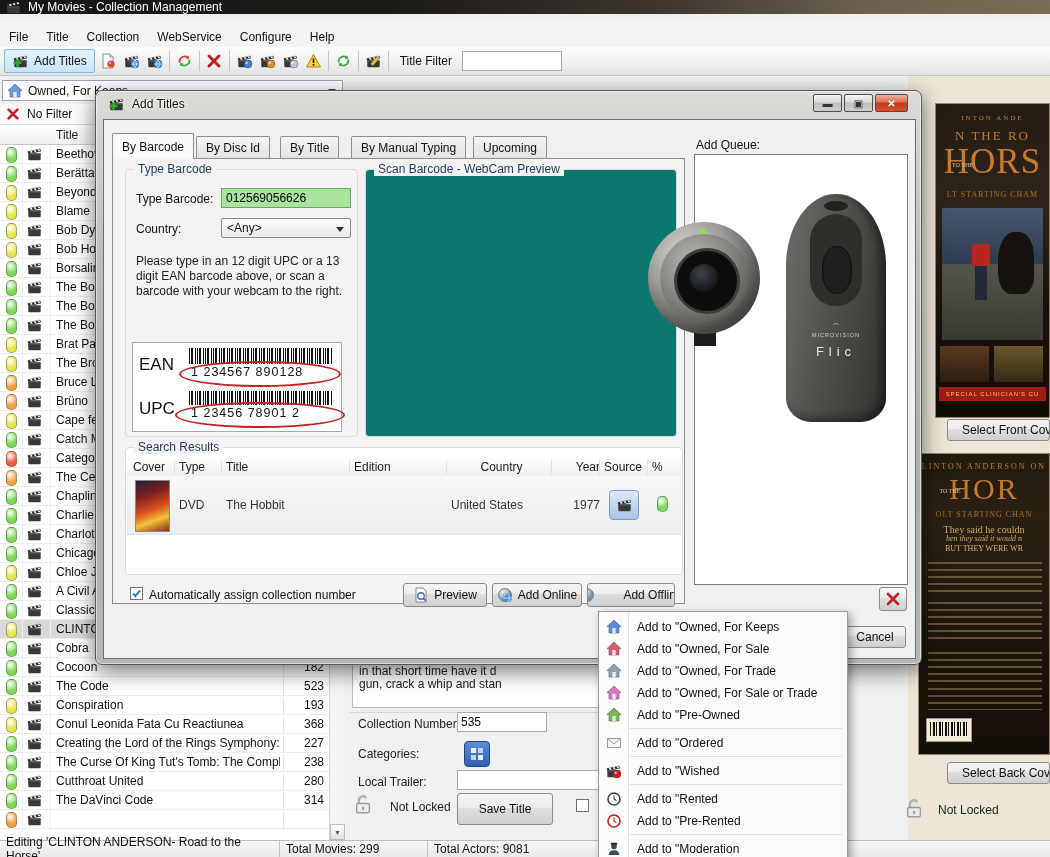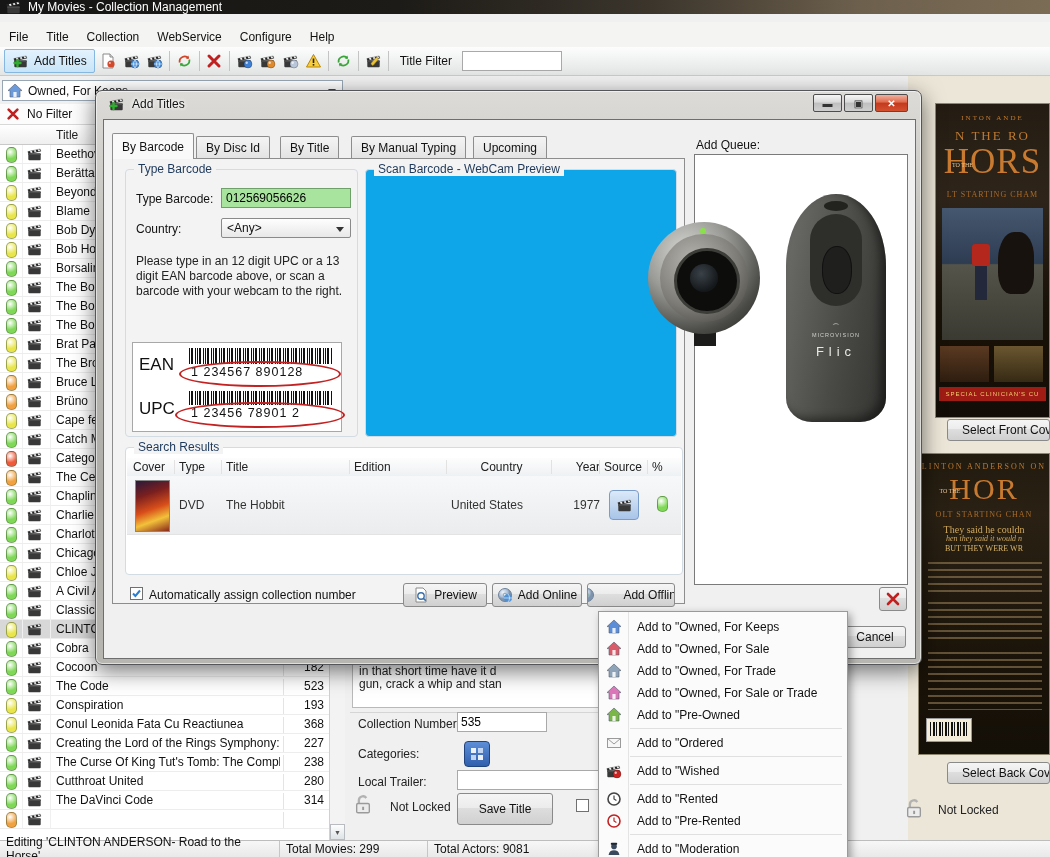--- a/index.html
+++ b/index.html
@@ -1034,21 +1034,21 @@
           <div class="bc-strip" style="left:56px;top:5px;width:144px;height:16px;"></div>
           <span class="bc-dig" style="left:58px;top:22px;">1 234567 890128</span>
           <div class="red-ellipse" style="left:46px;top:18px;width:158px;height:22px;"></div>
           <span class="bc-big" style="left:6px;top:56px;">UPC</span>
           <div class="bc-strip" style="left:56px;top:48px;width:144px;height:14px;"></div>
           <span class="bc-dig" style="left:58px;top:63px;">1 23456 78901 2</span>
           <div class="red-ellipse" style="left:42px;top:59px;width:166px;height:22px;"></div>
         </div>
       </div>
 
-      <div class="grp" style="left:252px;top:10px;width:312px;height:268px;background:#0ea5e9;padding-left:38px;">
+      <div class="grp" style="left:252px;top:10px;width:312px;height:268px;background:#0f766e;padding-left:38px;">
         <span class="grp-lbl">Scan Barcode - WebCam Preview</span>
         <div id="webcam">
           <div style="position:absolute;left:18px;top:118px;width:104px;height:34px;background:#15151
 3;border-radius:50%;"></div>
           <div style="position:absolute;left:58px;top:104px;width:22px;height:20px;background:#1c1c1a;"></div>
           <div style="position:absolute;left:12px;top:0;width:112px;height:112px;border-radius:50%;
                background:radial-gradient(circle at 34% 28%,#d9d9d5,#9a9a96 38%,#4a4a46 72%,#1f1f1d 100%);"></div>
           <div style="position:absolute;left:24px;top:12px;width:88px;height:88px;border-radius:50%;
                background:radial-gradient(circle at 38% 32%,#b8b6b0,#7e7c76 55%,#3c3a36 100%);"></div>
           <div style="position:absolute;left:38px;top:26px;width:60px;height:60px;border-radius:50%;background:#0d0d0c;border:3px solid #3c3c38;"></div>

